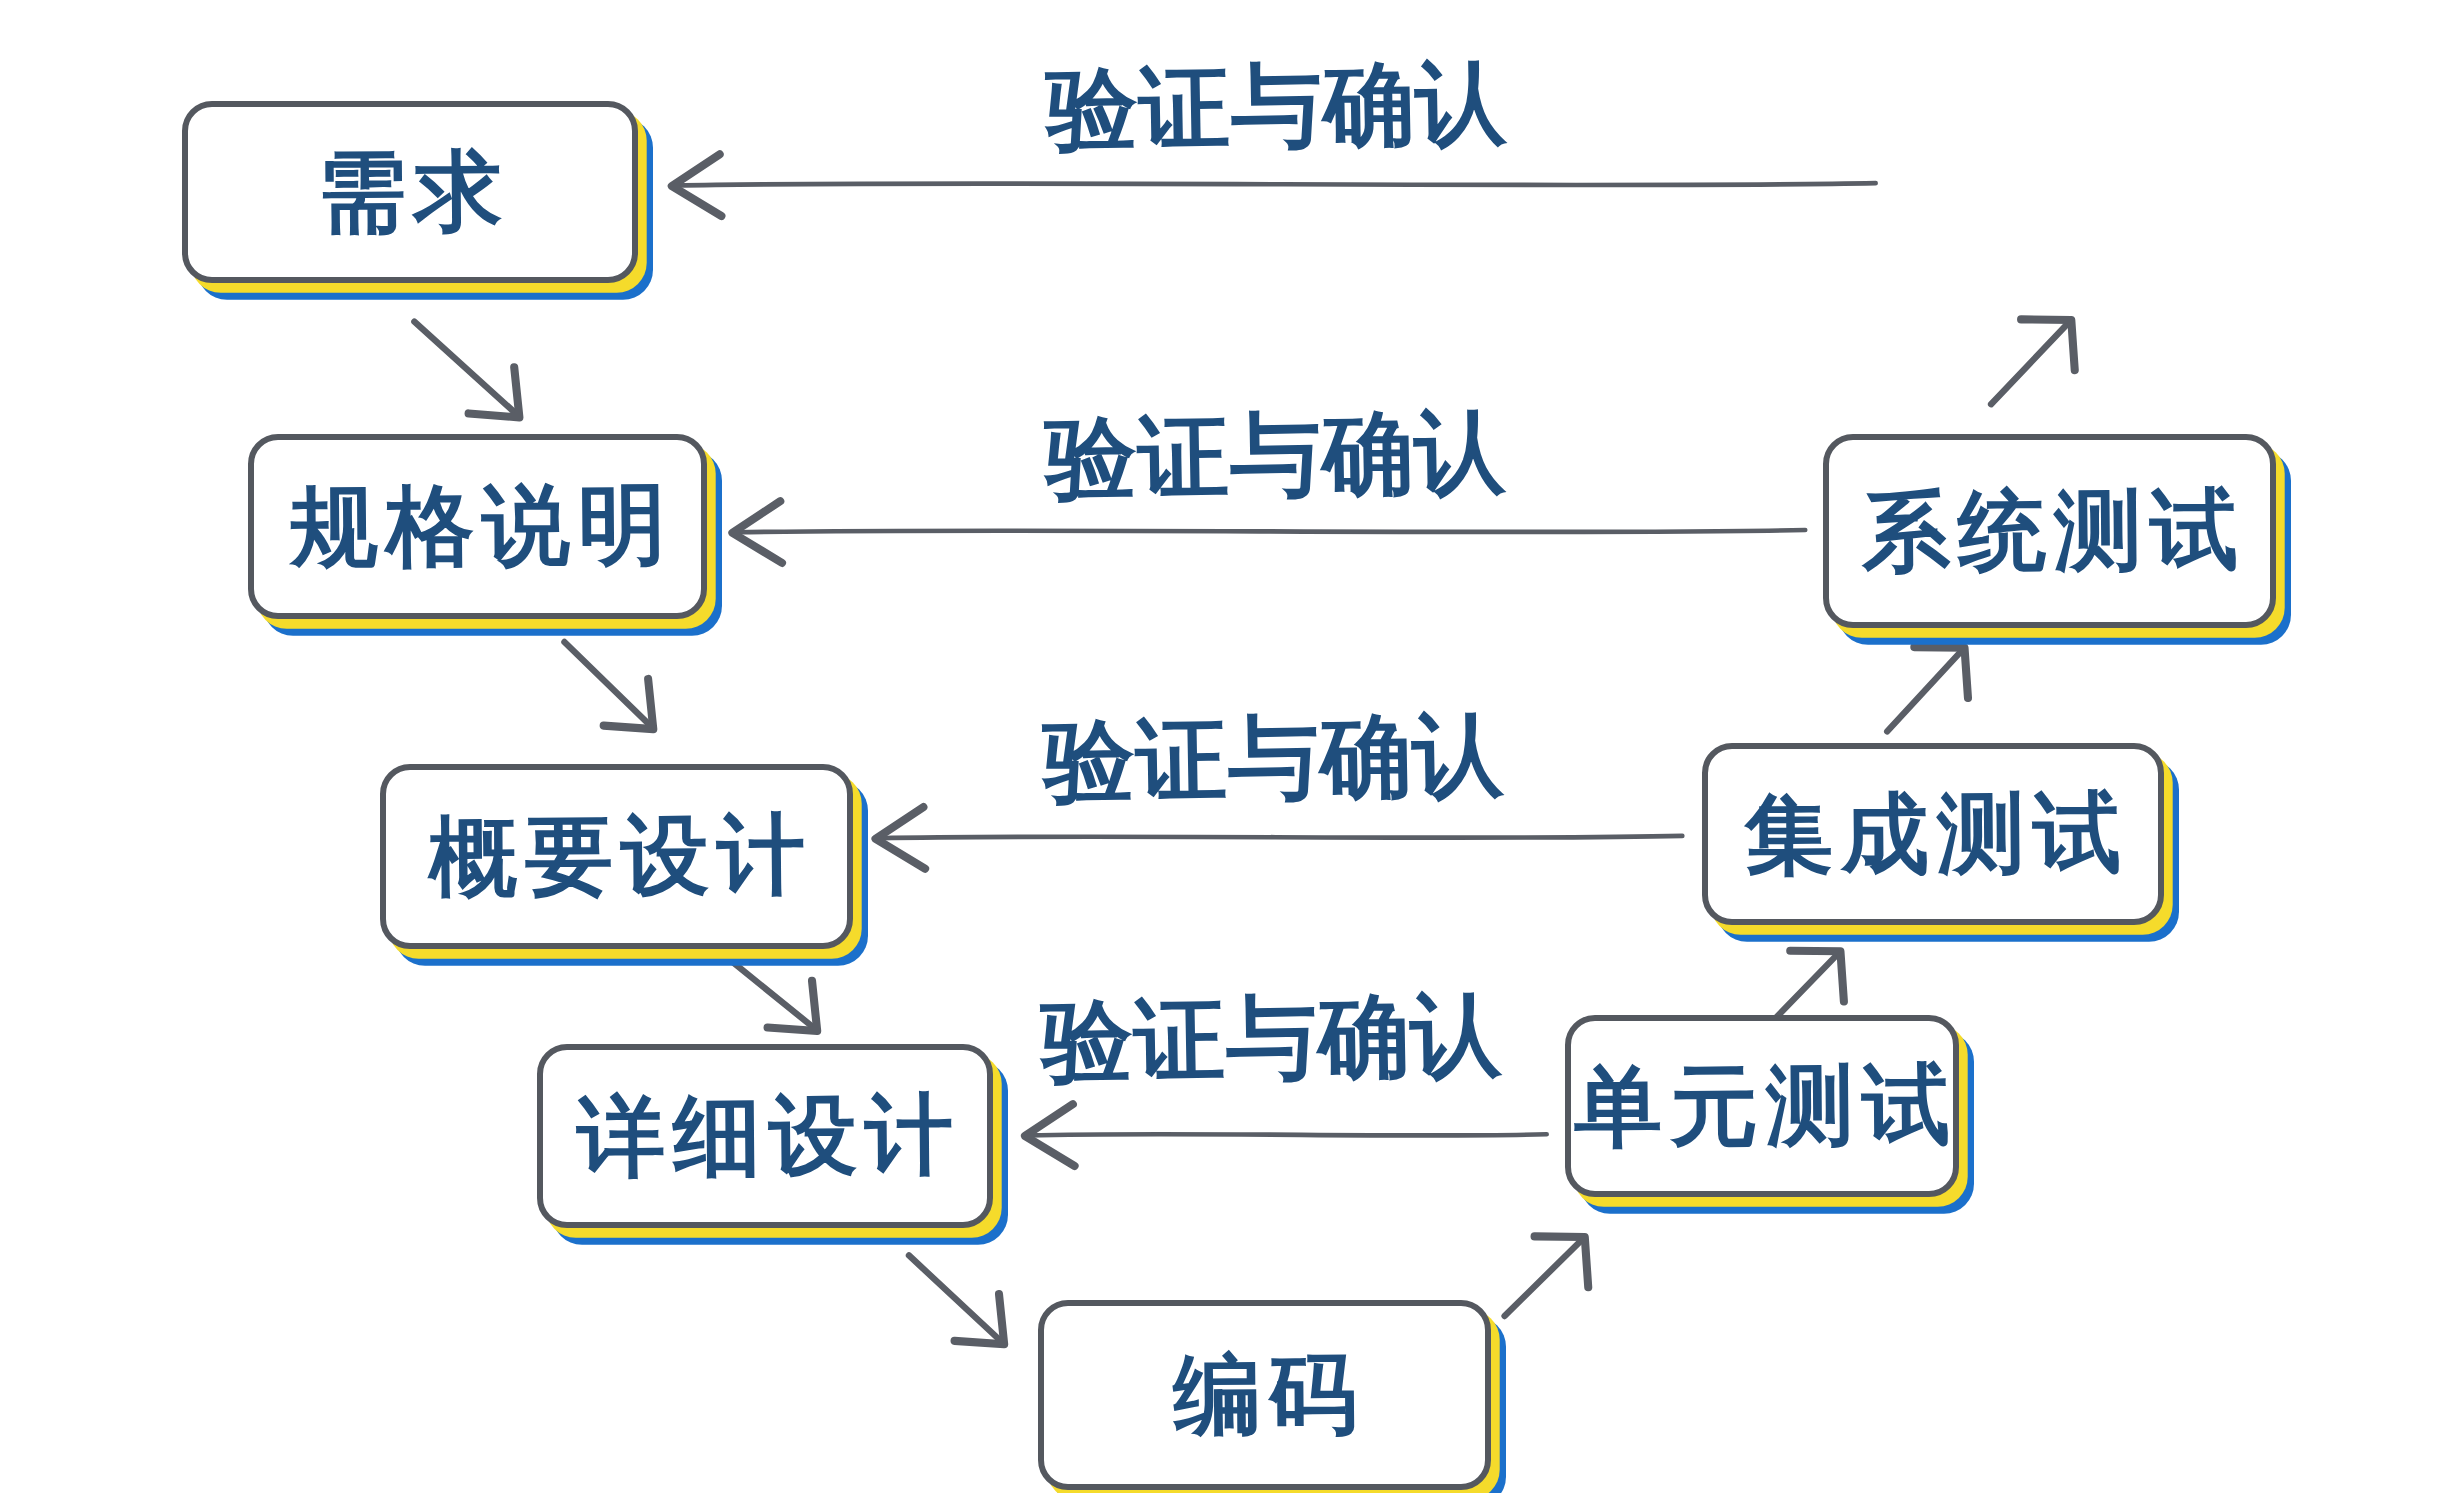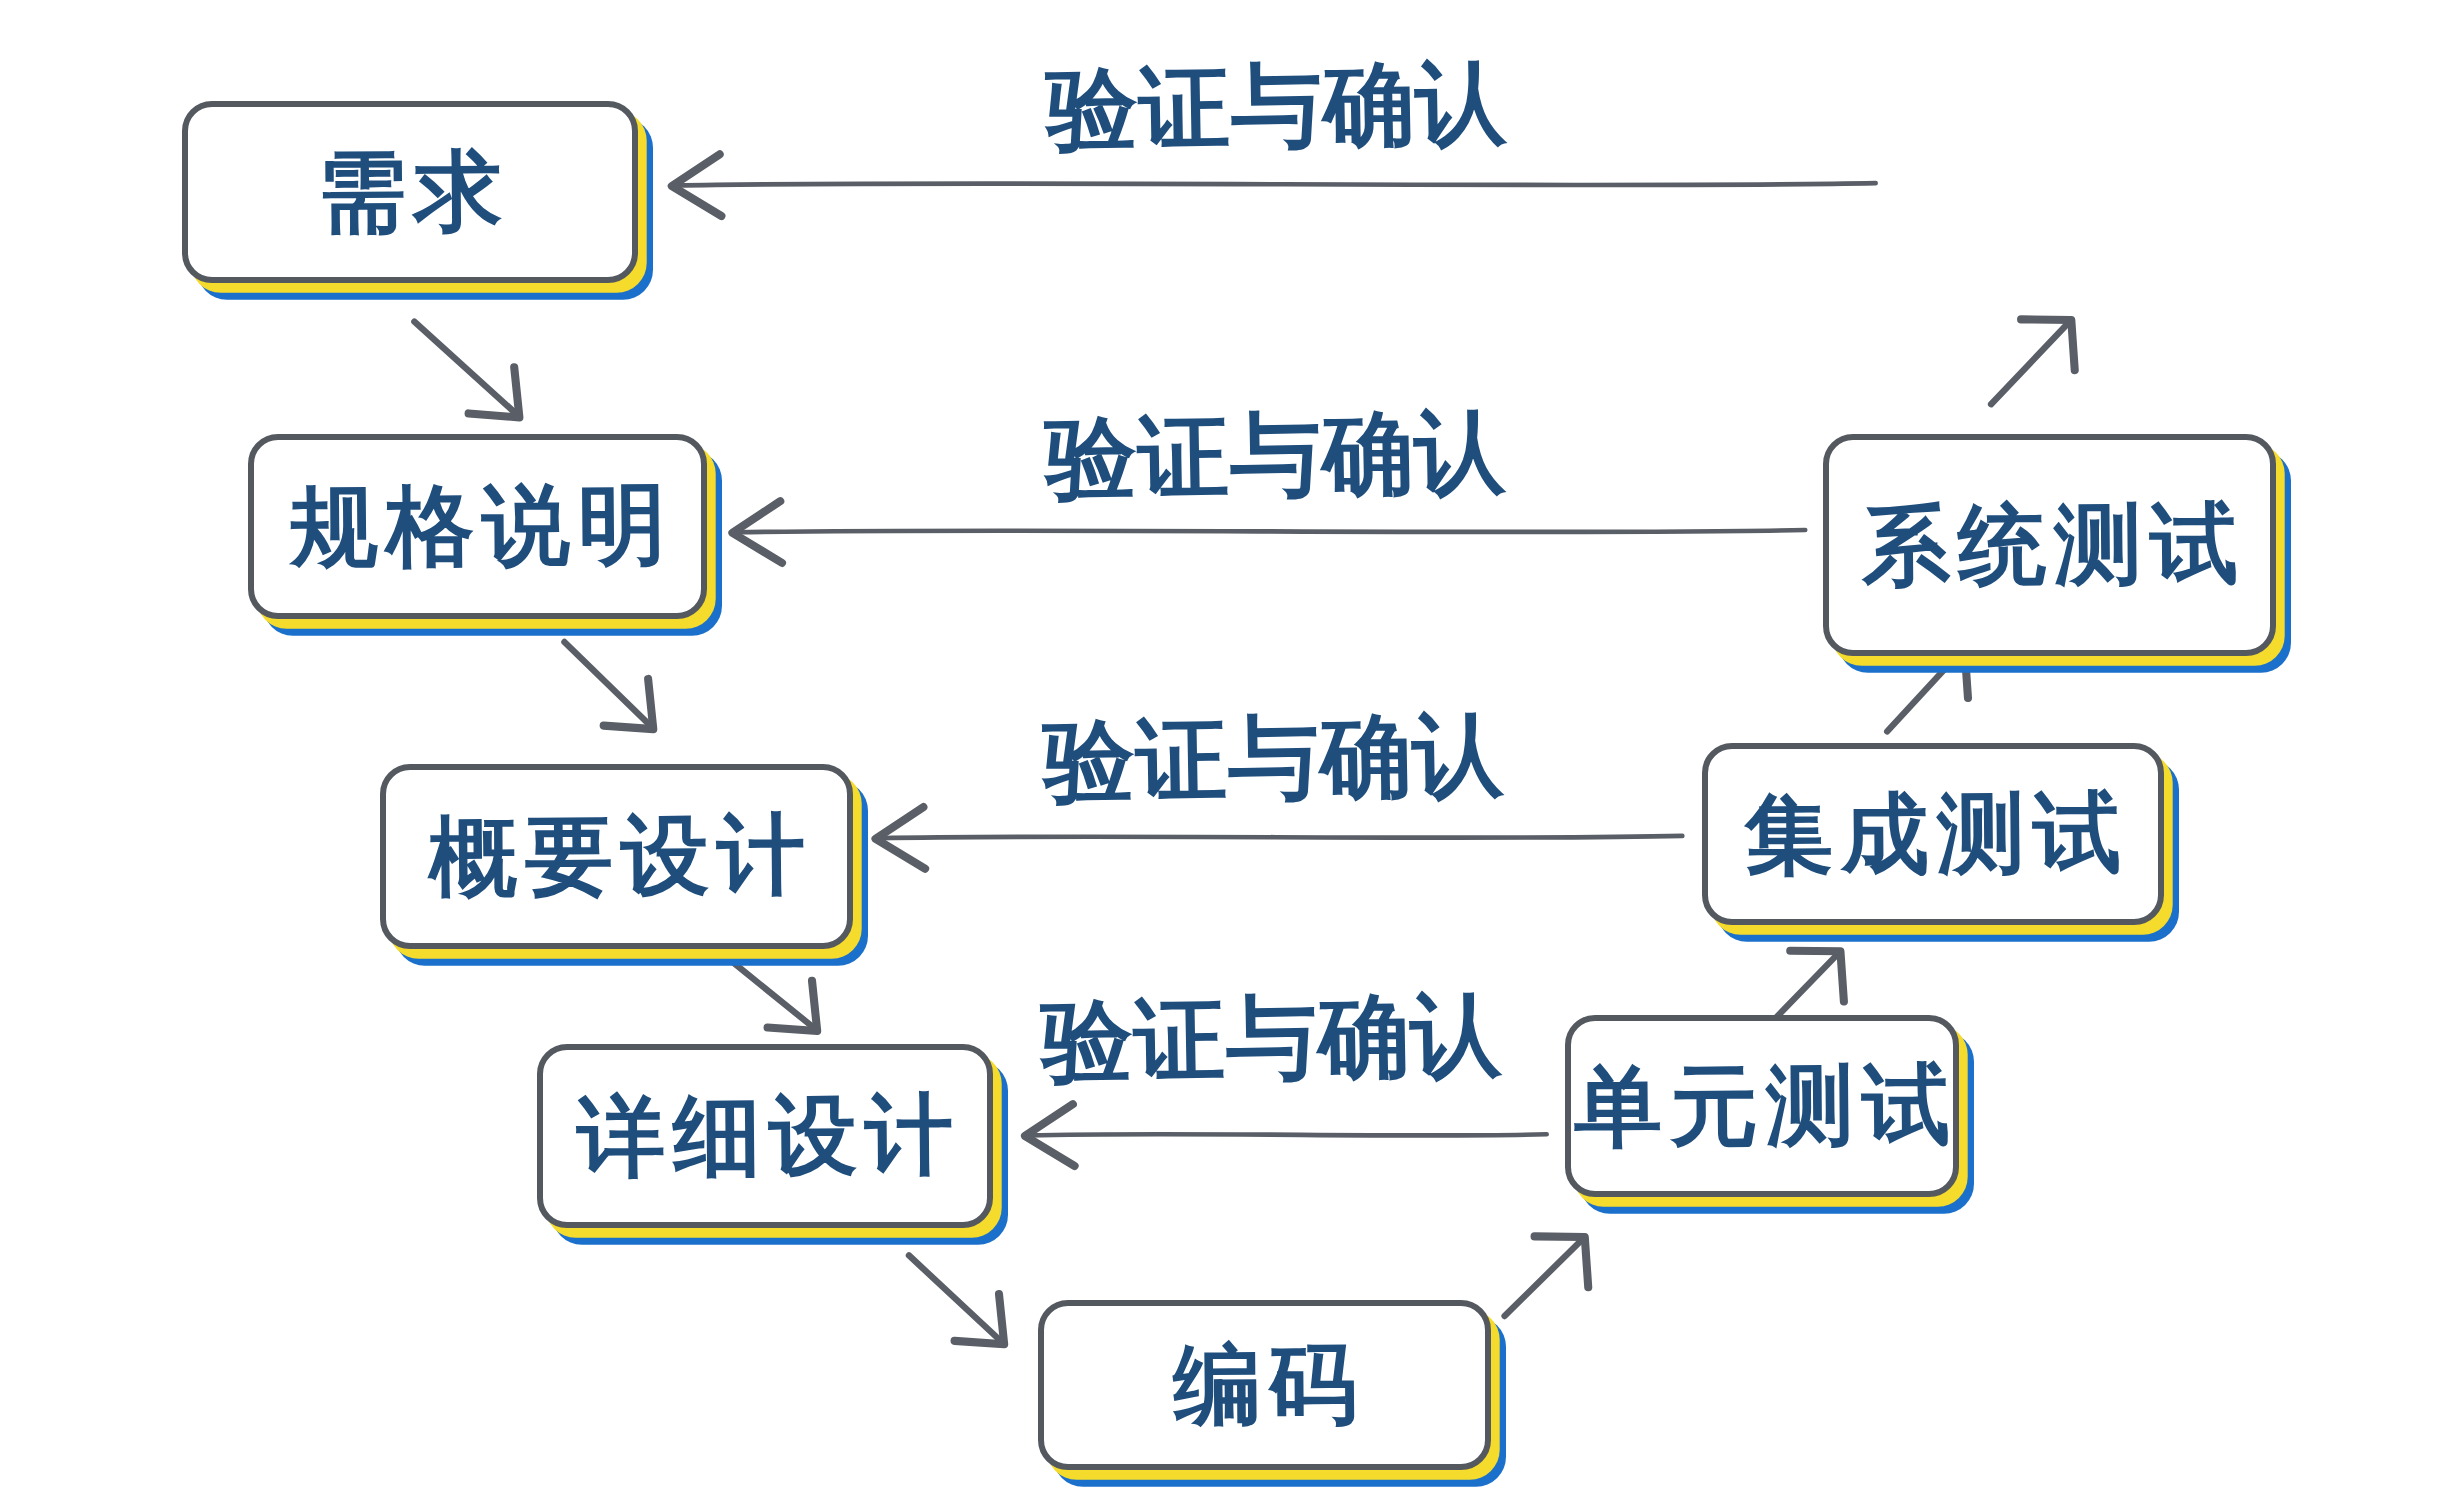--- a/index.html
+++ b/index.html
@@ -122,33 +122,33 @@
   </div>
 
   <div class="node" style="left:380px;top:764px;width:473px;height:185px">
     <span class="node-label">概要设计</span>
   </div>
 
   <div class="node" style="left:537px;top:1044px;width:456px;height:184px">
     <span class="node-label">详细设计</span>
   </div>
 
-  <div class="node" style="left:1038px;top:1300px;width:453px;height:170px">
+  <div class="node" style="left:1038px;top:1300px;width:453px;height:190px">
     <span class="node-label">编码</span>
   </div>
 
   <div class="node" style="left:1565px;top:1015px;width:394px;height:182px">
     <span class="node-label">单元测试</span>
   </div>
 
   <div class="node" style="left:1702px;top:743px;width:462px;height:182px">
     <span class="node-label">集成测试</span>
   </div>
 
-  <div class="node" style="left:1823px;top:434px;width:453px;height:222px">
+  <div class="node" style="left:1823px;top:434px;width:453px;height:194px">
     <span class="node-label">系统测试</span>
   </div>
 
 
   <div class="vv" style="left:1277px;top:107px">验证与确认</div>
   <div class="vv" style="left:1276px;top:456px">验证与确认</div>
   <div class="vv" style="left:1274px;top:759px">验证与确认</div>
   <div class="vv" style="left:1272px;top:1039px">验证与确认</div>
 
 </div>

